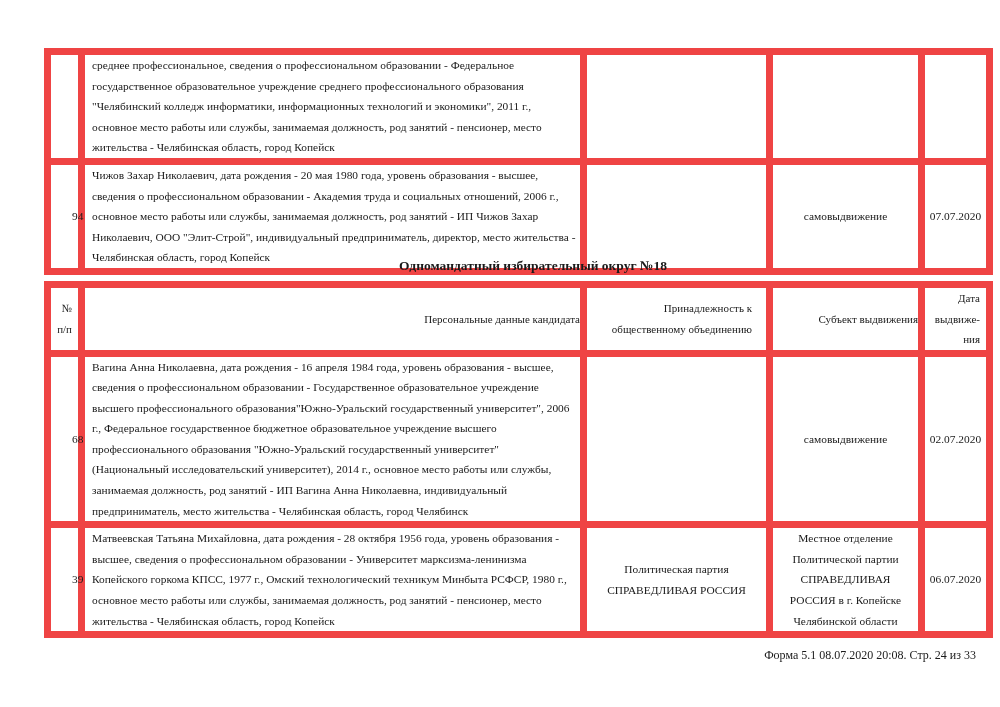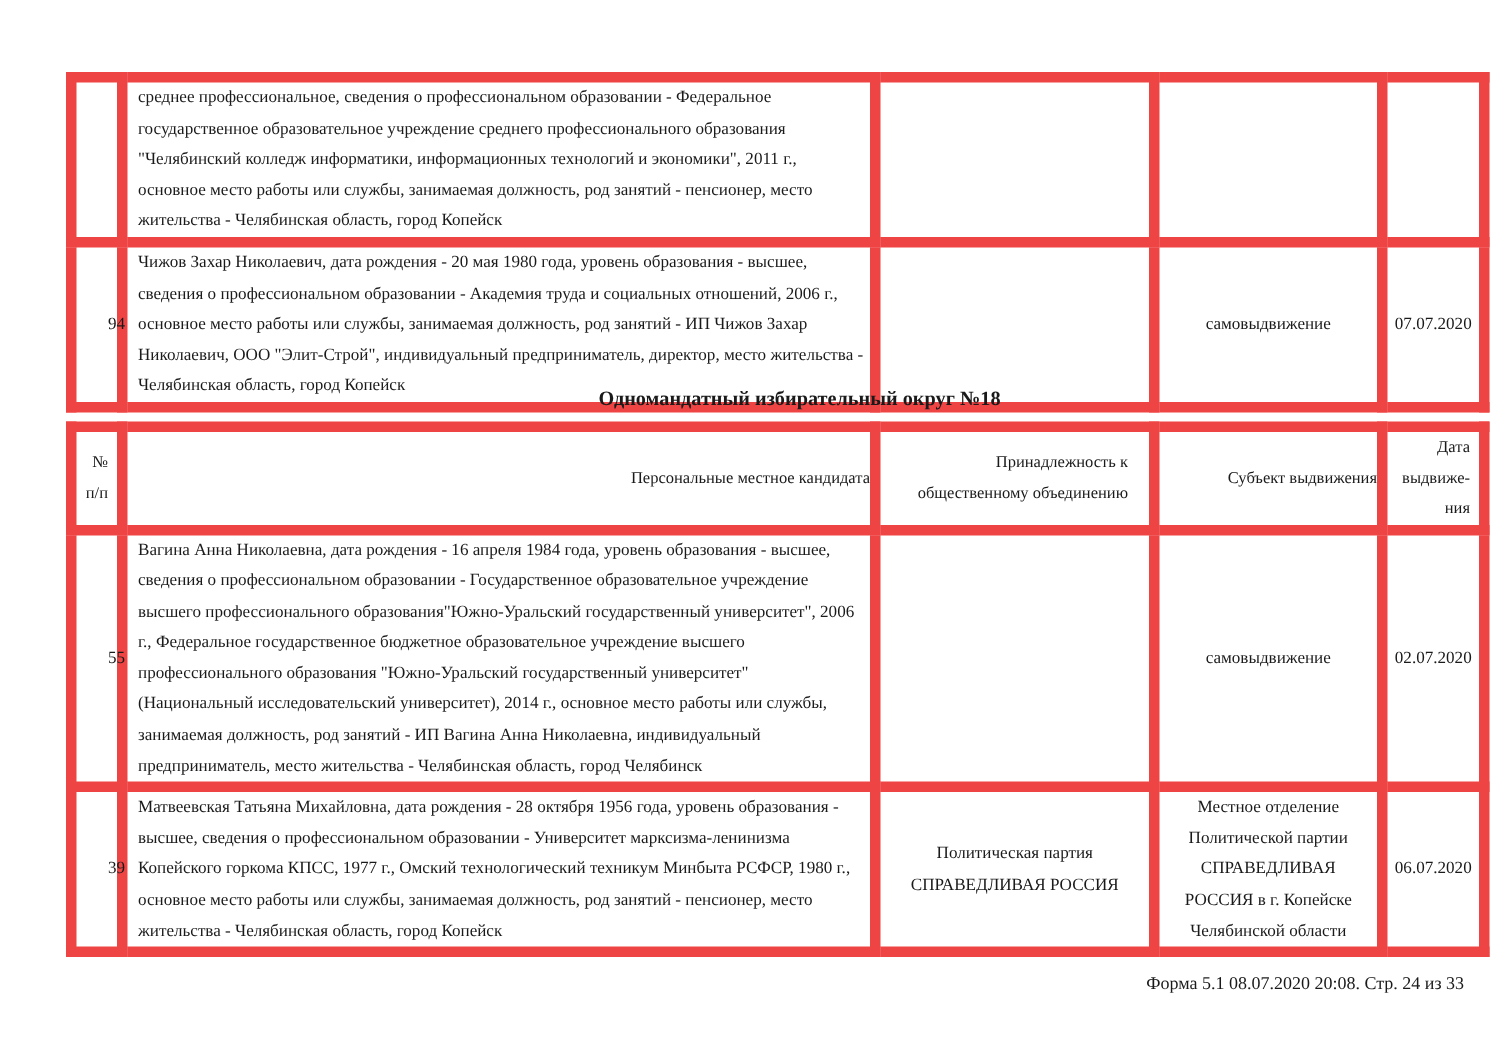--- a/index.html
+++ b/index.html
@@ -54,27 +54,27 @@
   <colgroup>
       <col class="c1">
       <col class="c2">
       <col class="c3">
       <col class="c4">
       <col class="c5">
     </colgroup>
   <tbody>
       <tr class="hdr" style="height:62px">
     <td style="padding:0 6px;">№ п/п</td>
-    <td>Персональные местное кандидата</td>
+    <td>Персональные данные кандидата</td>
     <td style="padding:0 14px;">Принадлежность к общественному объединению</td>
     <td>Субъект выдвижения</td>
     <td style="padding:0 6px;">Дата выдвиже-ния</td>
   </tr>
   <tr style="height:163px">
-    <td class="num">55</td>
+    <td class="num">68</td>
     <td class="txt">Вагина Анна Николаевна, дата рождения - 16 апреля 1984 года, уровень образования - высшее, сведения о профессиональном образовании - Государственное образовательное учреждение высшего профессионального образования"Южно-Уральский государственный университет", 2006 г., Федеральное государственное бюджетное образовательное учреждение высшего профессионального образования "Южно-Уральский государственный университет" (Национальный исследовательский университет), 2014 г., основное место работы или службы, занимаемая должность, род занятий - ИП Вагина Анна Николаевна, индивидуальный предприниматель, место жительства - Челябинская область, город Челябинск</td>
     <td class="ctr"></td>
     <td class="ctr">самовыдвижение</td>
     <td class="ctr">02.07.2020</td>
   </tr>
   <tr style="height:102px">
     <td class="num">39</td>
     <td class="txt">Матвеевская Татьяна Михайловна, дата рождения - 28 октября 1956 года, уровень образования - высшее, сведения о профессиональном образовании - Университет марксизма-ленинизма Копейского горкома КПСС, 1977 г., Омский технологический техникум Минбыта РСФСР, 1980 г., основное место работы или службы, занимаемая должность, род занятий - пенсионер, место жительства - Челябинская область, город Копейск</td>
     <td class="ctr" style="padding:0 0;">Политическая партия СПРАВЕДЛИВАЯ РОССИЯ</td>
     <td class="ctr" style="padding:0 14px;">Местное отделение Политической партии СПРАВЕДЛИВАЯ РОССИЯ в г. Копейске Челябинской области</td>

